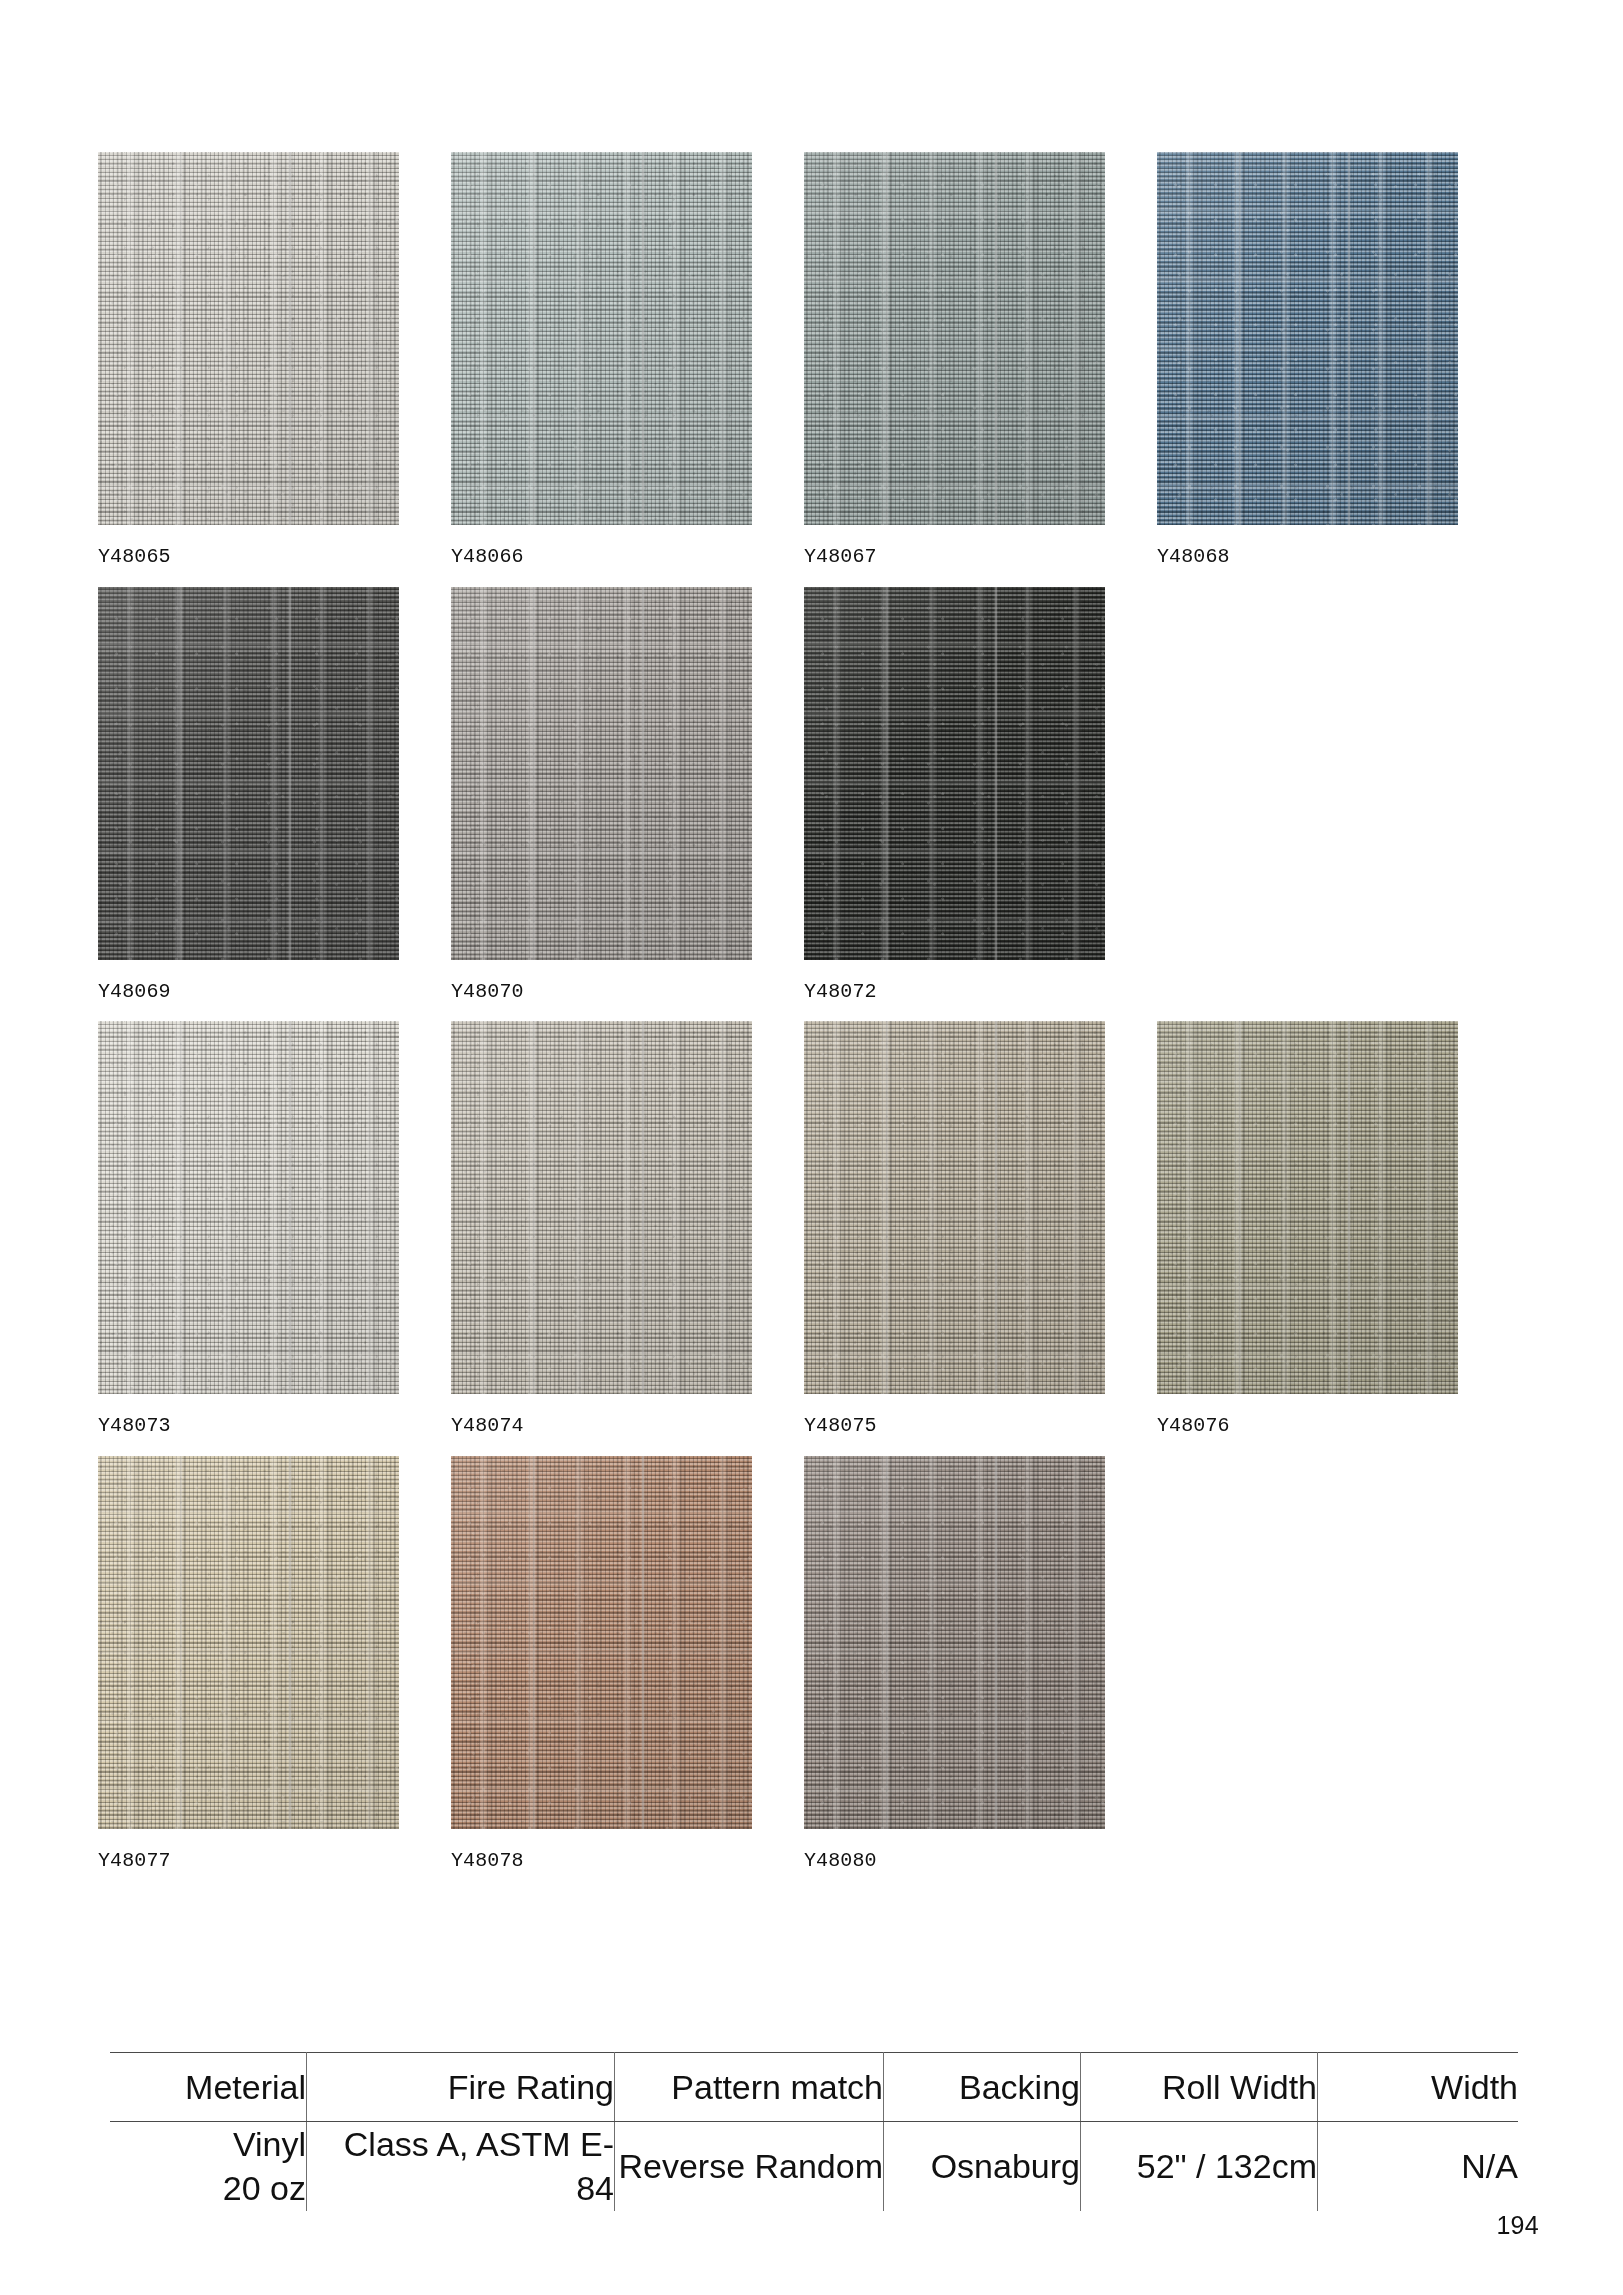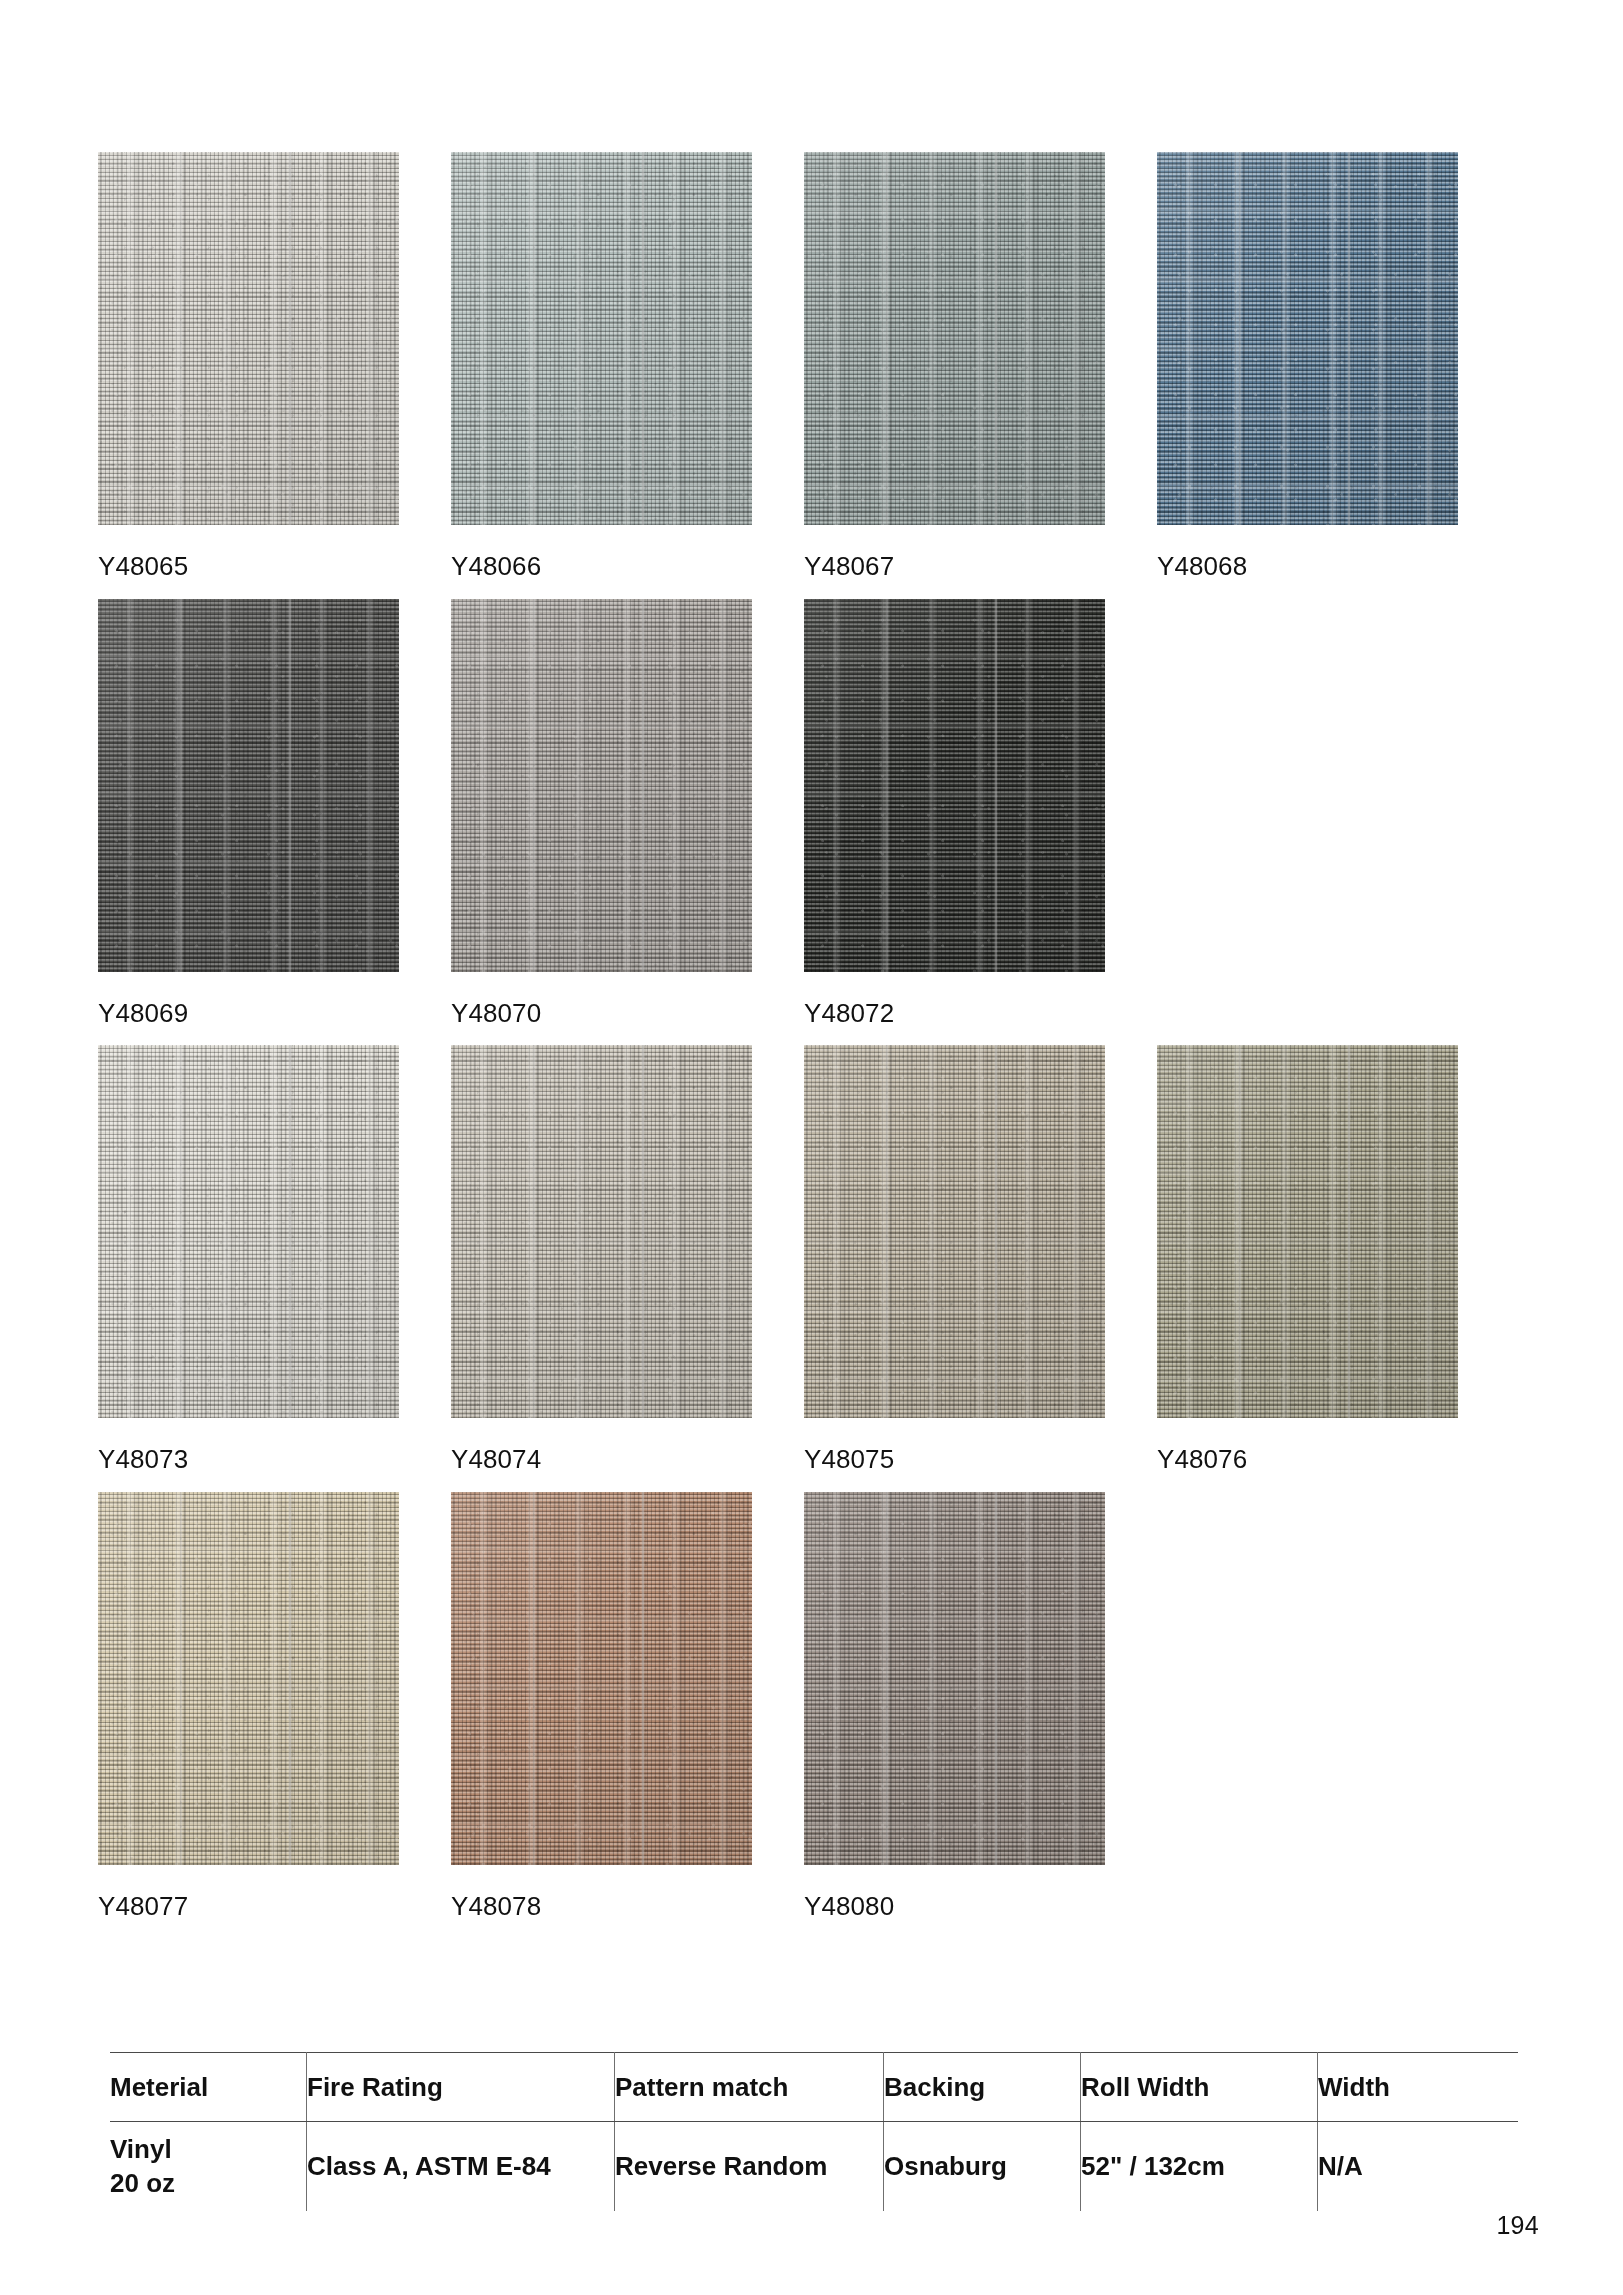--- a/index.html
+++ b/index.html
@@ -133,43 +133,44 @@
   .swatch .drift{
     position:absolute;
     inset:0;
     background:linear-gradient(135deg,
       rgba(255,255,255,.14) 0%,
       rgba(255,255,255,0) 42%,
       rgba(0,0,0,.08) 100%);
   }
 
   .label{
-    margin-top:28px;
-    font-size:26px;
+    margin-top:22px;
+    font-size:20px;
     line-height:1;
     letter-spacing:0.1px;
     color:#111111;
+    font-family:Liberation Mono, monospace;
   }
 
   
   .spec{
     position:absolute;
     left:110px;
     top:2052px;
     width:1403px;
   }
   .spec table{
     width:100%;
     border-collapse:collapse;
     table-layout:fixed;
   }
   .spec th,.spec td{
-    text-align:left;
-    font-weight:bold;
-    font-size:26px;
+    text-align:right;
+    font-weight:normal;
+    font-size:34px;
     color:#111111;
     border-left:0.7px solid #6f6f6f;
     padding:0;
     vertical-align:middle;
   }
   .spec th:first-child,.spec td:first-child{border-left:none;}
   .spec thead th{
     height:68px;
     border-bottom:1.3px solid #4a4a4a;
   }

